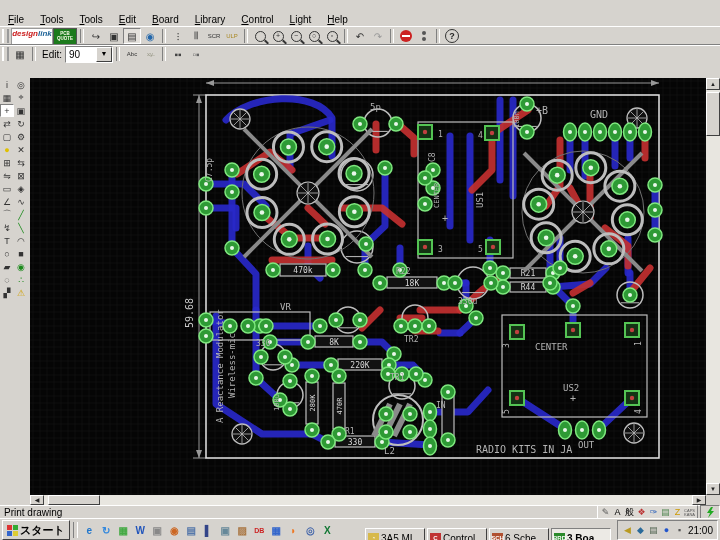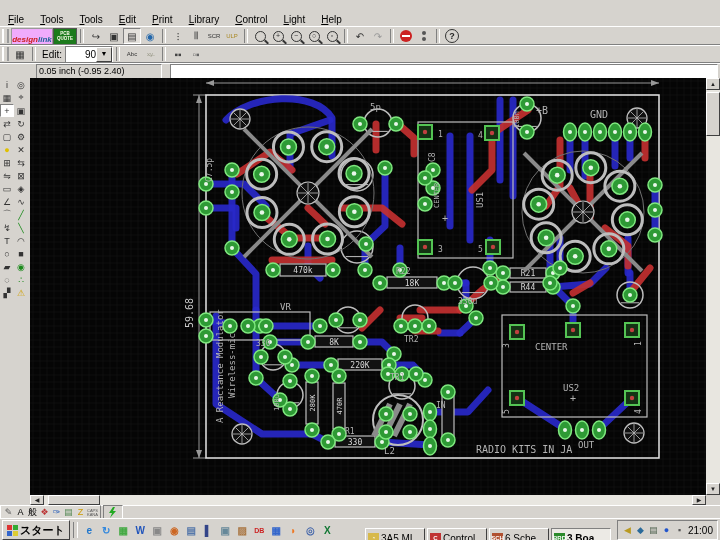--- a/index.html
+++ b/index.html
@@ -18,36 +18,36 @@
   .menu-item{padding:0 8px;height:12px;line-height:12px;font-size:10px;}
   .menu-item::first-letter{text-decoration:underline;}
   
   #toolbar1{position:absolute;left:0;top:26px;width:720px;height:18px;display:flex;align-items:center;background:#d6d3ce;border-top:1px solid #fff;}
   #toolbar2{position:absolute;left:0;top:44px;width:720px;height:18px;display:flex;align-items:center;background:#d6d3ce;border-top:1px solid #808080;box-shadow:inset 0 1px 0 #fff;}
   .tb-sep{width:2px;height:14px;margin:0 3px;border-left:1px solid #808080;border-right:1px solid #fff;}
   .tb-grip{width:3px;height:14px;margin:0 2px;border-left:2px solid #fff;border-right:2px solid #9a9a9a;}
   .tb-btn{width:18px;height:16px;display:flex;align-items:center;justify-content:center;font-size:10px;color:#333;
     background:#d6d3ce;border:1px solid #d6d3ce;box-sizing:border-box;}
   .tb-btn.pressed{border-color:#808080 #fff #fff #808080;background:#e4e1dc;}
-  .designlink{width:40px;height:15px;background:#f0abfc;border:1px solid #999;font-size:8px;font-style:italic;
-    color:#c22;display:flex;align-items:flex-end;justify-content:center;font-weight:bold;}
+  .designlink{width:40px;height:15px;background:#ffffff;border:1px solid #999;font-size:8px;font-style:italic;
+    color:#c22;display:flex;align-items:flex-start;justify-content:center;font-weight:bold;}
   .designlink span{color:#269;}
   .pcbquote{width:22px;height:15px;background:#1c7a1c;color:#ffe;font-size:4.5px;line-height:5px;text-align:center;
     border:1px solid #555;display:flex;align-items:center;justify-content:center;font-weight:bold;}
   .mag{position:relative;width:9px;height:9px;border:1.5px solid #333;border-radius:50%;font-size:7px;line-height:7px;text-align:center;color:#333;}
   .mag::after{content:'';position:absolute;width:5px;height:2px;background:#333;right:-4px;bottom:-2px;transform:rotate(45deg);}
   .stopicon{width:12px;height:12px;border-radius:50%;background:#cc2222;position:relative;}
   .stopicon::after{content:'';position:absolute;left:2px;top:5px;width:8px;height:2px;background:#fff;}
   .golight{display:flex;flex-direction:column;gap:2px;align-items:center;}
   .golight i{width:4px;height:4px;border-radius:50%;background:#555;display:block;}
   .helpicon{width:12px;height:12px;border-radius:50%;border:1px solid #333;font-size:9px;font-weight:bold;line-height:12px;text-align:center;color:#222;}
   .angle-label{font-size:10px;margin:0 3px;}
   .angle-select{width:46px;height:15px;background:#fff;border:1px solid;border-color:#808080 #fff #fff #808080;
     display:flex;align-items:center;font-size:10px;}
-  .angle-select .val{flex:1;padding-left:19px;}
+  .angle-select .val{flex:1;padding-left:3px;}
   .angle-select .drop{width:14px;height:13px;background:#d6d3ce;border:1px solid;border-color:#fff #404040 #404040 #fff;
     font-size:7px;text-align:center;line-height:12px;}
   
   #coordbar{position:absolute;left:0;top:62px;width:720px;height:16px;background:#d6d3ce;border-top:1px solid #808080;box-shadow:inset 0 1px 0 #fff;display:flex;align-items:center;}
   #coord-display{width:120px;height:13px;margin-left:36px;border:1px solid;border-color:#808080 #fff #fff #808080;
     font-size:9px;padding:0 2px;line-height:12px;background:#d6d3ce;white-space:nowrap;}
   #command-input{flex:1;height:13px;margin-left:8px;margin-right:2px;border:1px solid;border-color:#808080 #fff #fff #808080;
     background:#fff;font-size:10px;font-family:"Liberation Sans",sans-serif;padding:0 2px;}
   
   #palette{position:absolute;left:0;top:78px;width:30px;height:417px;background:#d6d3ce;border-right:1px solid #808080;}
@@ -94,21 +94,21 @@
 <body>
 
 <div id="screen">
 
 
   <div id="menubar">
       <div class="menu-item">File</div>
       <div class="menu-item">Tools</div>
       <div class="menu-item">Tools</div>
       <div class="menu-item">Edit</div>
-      <div class="menu-item">Print</div>
+      <div class="menu-item">Board</div>
       <div class="menu-item">Library</div>
       <div class="menu-item">Control</div>
       <div class="menu-item">Light</div>
       <div class="menu-item">Help</div>
     </div>
 
   <div id="toolbar1">
       <div class="tb-grip"></div>
       <div class="designlink">design<span>link</span></div>
       <div class="pcbquote">PCB QUOTE</div>
@@ -166,24 +166,20 @@
         <span class="drop">▼</span>
       </div>
       <div class="tb-sep"></div>
       <div class="tb-btn" style="font-size: 6px;">Abc</div>
       <div class="tb-btn" style="font-size: 6px; color: rgb(153, 153, 136);">x̶y̶</div>
       <div class="tb-sep"></div>
       <div class="tb-btn" style="color: rgb(68, 68, 68);">▪▪</div>
       <div class="tb-btn" style="color: rgb(102, 102, 102);">▫▪</div>
     </div>
 
-  <div id="coordbar">
-    <div id="coord-display">0.05 inch (-0.95 2.40)</div>
-    <input id="command-input" value="" style="">
-  </div>
 
   <div id="palette">
       <div class="pal-row">
         <div class="pal-btn">i</div>
         <div class="pal-btn">◎</div>
       </div>
       <div class="pal-row">
         <div class="pal-btn">▦</div>
         <div class="pal-btn">⌖</div>
       </div>
@@ -856,20 +852,21 @@
     <div class="sb-btn v" style="position:absolute;bottom:0;">▼</div>
   </div>
   <div id="hscroll">
     <div class="sb-btn">◀</div>
     <div id="hthumb"></div>
     <div class="sb-btn" style="margin-left:auto;">▶</div>
   </div>
   <div id="sb-corner"></div>
 
   <div id="statusbar">
+    <div id="status-text">Print drawing</div>
     <div id="ime-bar">
         <span class="ime-ic" style="color: rgb(85, 85, 85);">✎</span>
         <span class="ime-ic" style="color: rgb(0, 0, 0);">A</span>
         <span class="ime-ic" style="color: rgb(0, 0, 0);">般</span>
         <span class="ime-ic" style="color: rgb(187, 51, 51);">❖</span>
         <span class="ime-ic" style="color: rgb(51, 102, 187);">✑</span>
         <span class="ime-ic" style="color: rgb(85, 136, 85);">▤</span>
         <span class="ime-ic" style="color: rgb(204, 153, 0);">Z</span>
         <span class="capskana">
           <div>CAPS</div>

